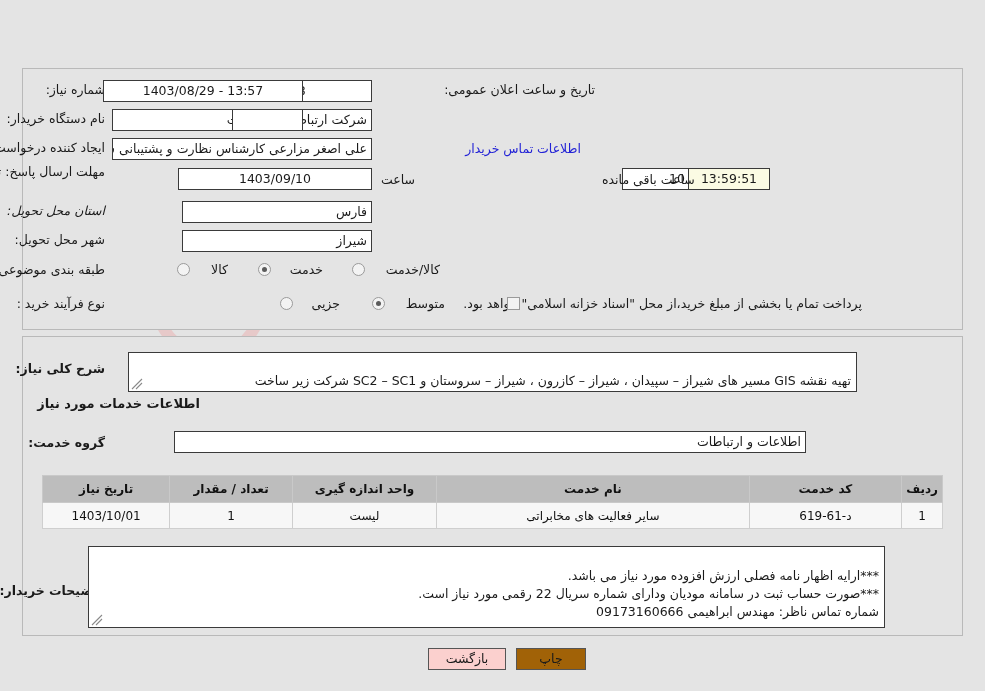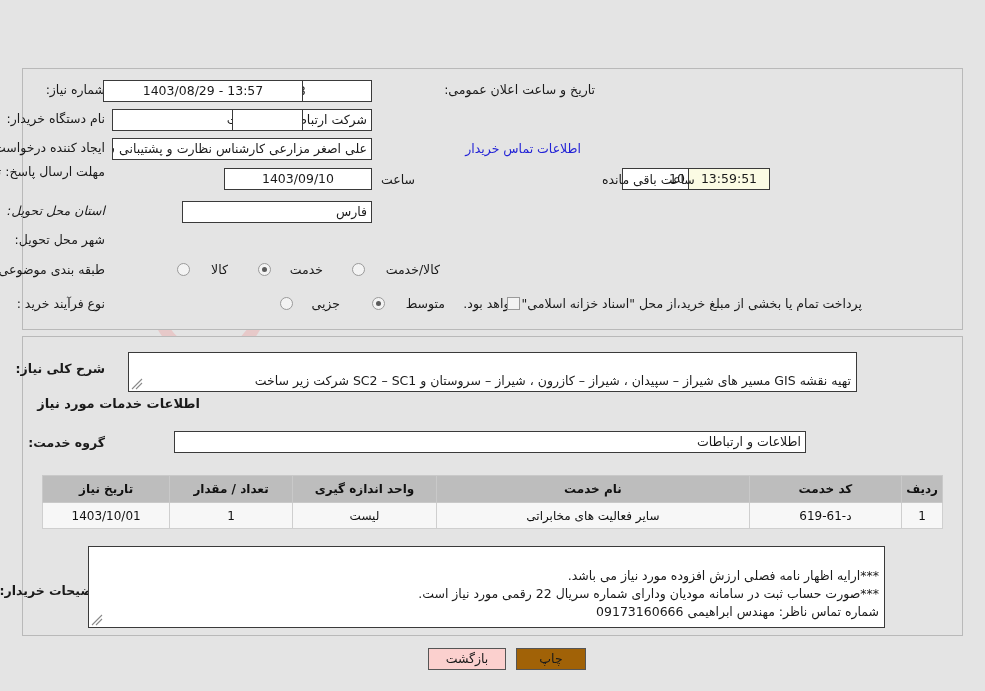--- a/index.html
+++ b/index.html
@@ -231,31 +231,32 @@
   <div class="fld rtl-start" style="right:613px; top:109px; width:260px;">شرکت ارتباطات زیرساخت</div>
   <div class="fld rtl-start" style="right:682px; top:109px; left:232px;"></div>
 
   <div class="lbl" style="right:880px; top:140px;">ایجاد کننده درخواست:</div>
   <div class="fld rtl-start" style="right:613px; top:138px; width:260px;">علی اصغر مزارعی کارشناس نظارت و پشتیبانی شبکه انتقال شرکت ارتباطات زیرساخت</div>
   <div class="link" style="right:404px; top:141px;">اطلاعات تماس خریدار</div>
 
   <div class="lbl" style="right:880px; top:164px; text-align:right;">
     <span>مهلت ارسال پاسخ: تا تاریخ:</span>
   </div>
-  <div class="fld" style="right:613px; top:168px; width:148px;">1403/09/10</div>
+  <div class="fld" style="right:613px; top:168px; width:194px;">1403/09/10</div>
   <div class="lbl" style="right:570px; top:172px;">ساعت</div>
   <div class="fld" style="right:253px; top:168px; width:110px;">10</div>
   <div class="lbl" style="right:215px; top:172px;">روز و</div>
   <div class="fld cream" style="left:688px; top:168px; width:82px;">13:59:51</div>
   <div class="lbl" style="left:602px; top:172px;">ساعت باقی مانده</div>
 
   <div class="lbl" style="right:880px; top:203px;font-style:italic;">استان محل تحویل:</div>
   <div class="fld rtl-start" style="right:613px; top:201px; width:190px;padding-left:15px;">فارس</div>
 
   <div class="lbl" style="right:880px; top:232px;">شهر محل تحویل:</div>
+  <div class="fld rtl-start" style="right:613px; top:230px; width:190px;">شیراز</div>
 
   <div class="lbl" style="right:880px; top:262px;">طبقه بندی موضوعی:</div>
   <span class="radio" id="cat-r0" style="right:795px; top:263px;"></span>
   <div class="lbl" style="right:757px; top:262px;">کالا</div>
   <span class="radio on" id="cat-r1" style="right:714px; top:263px;"></span>
   <div class="lbl" style="right:662px; top:262px;">خدمت</div>
   <span class="radio" id="cat-r2" style="right:620px; top:263px;"></span>
   <div class="lbl" style="right:545px; top:262px;">کالا/خدمت</div>
 
   <div class="lbl" style="right:880px; top:296px;">نوع فرآیند خرید :</div>

